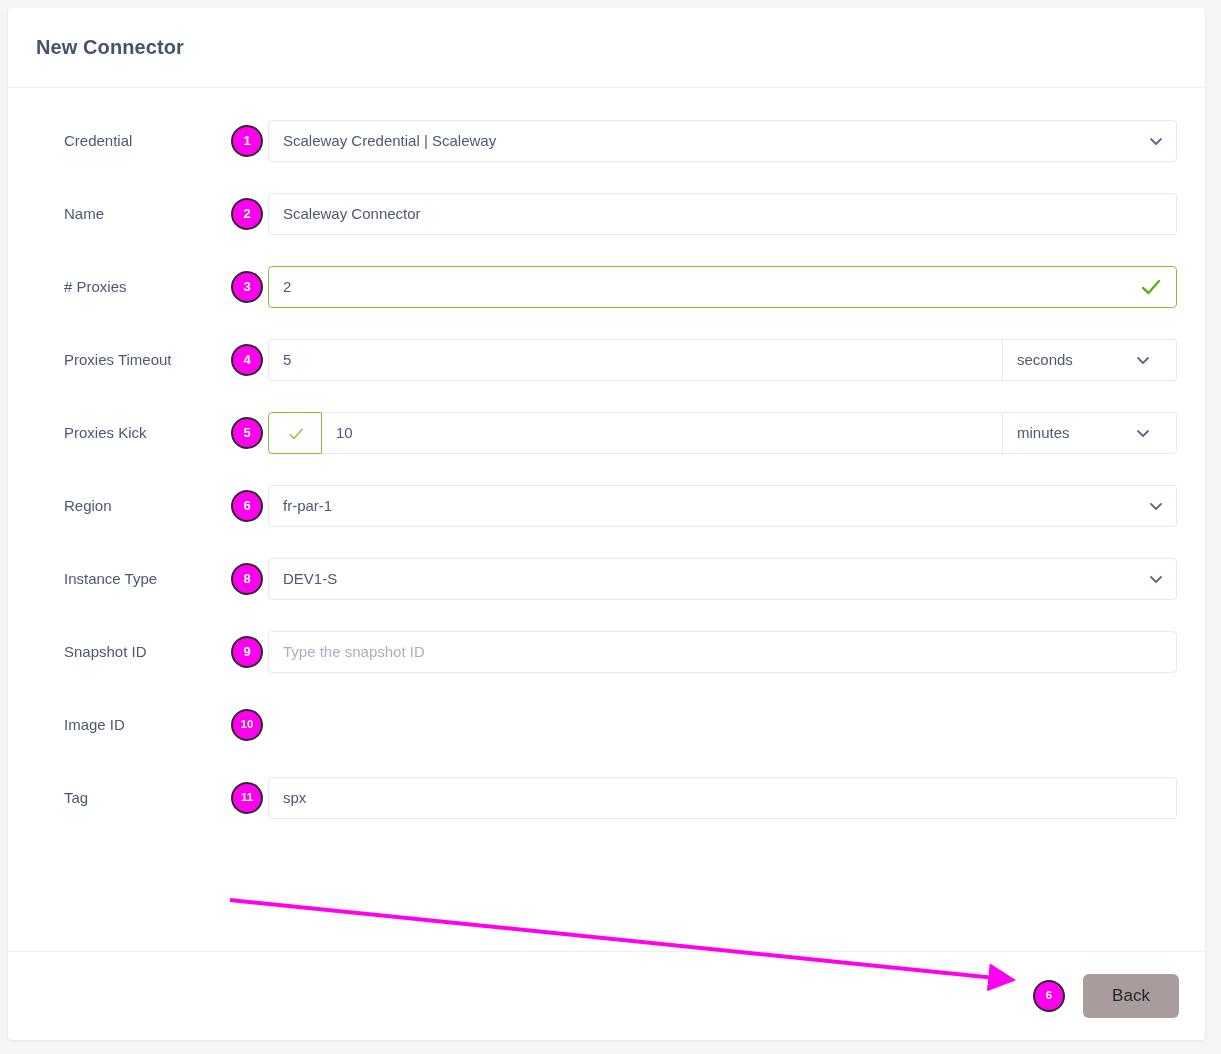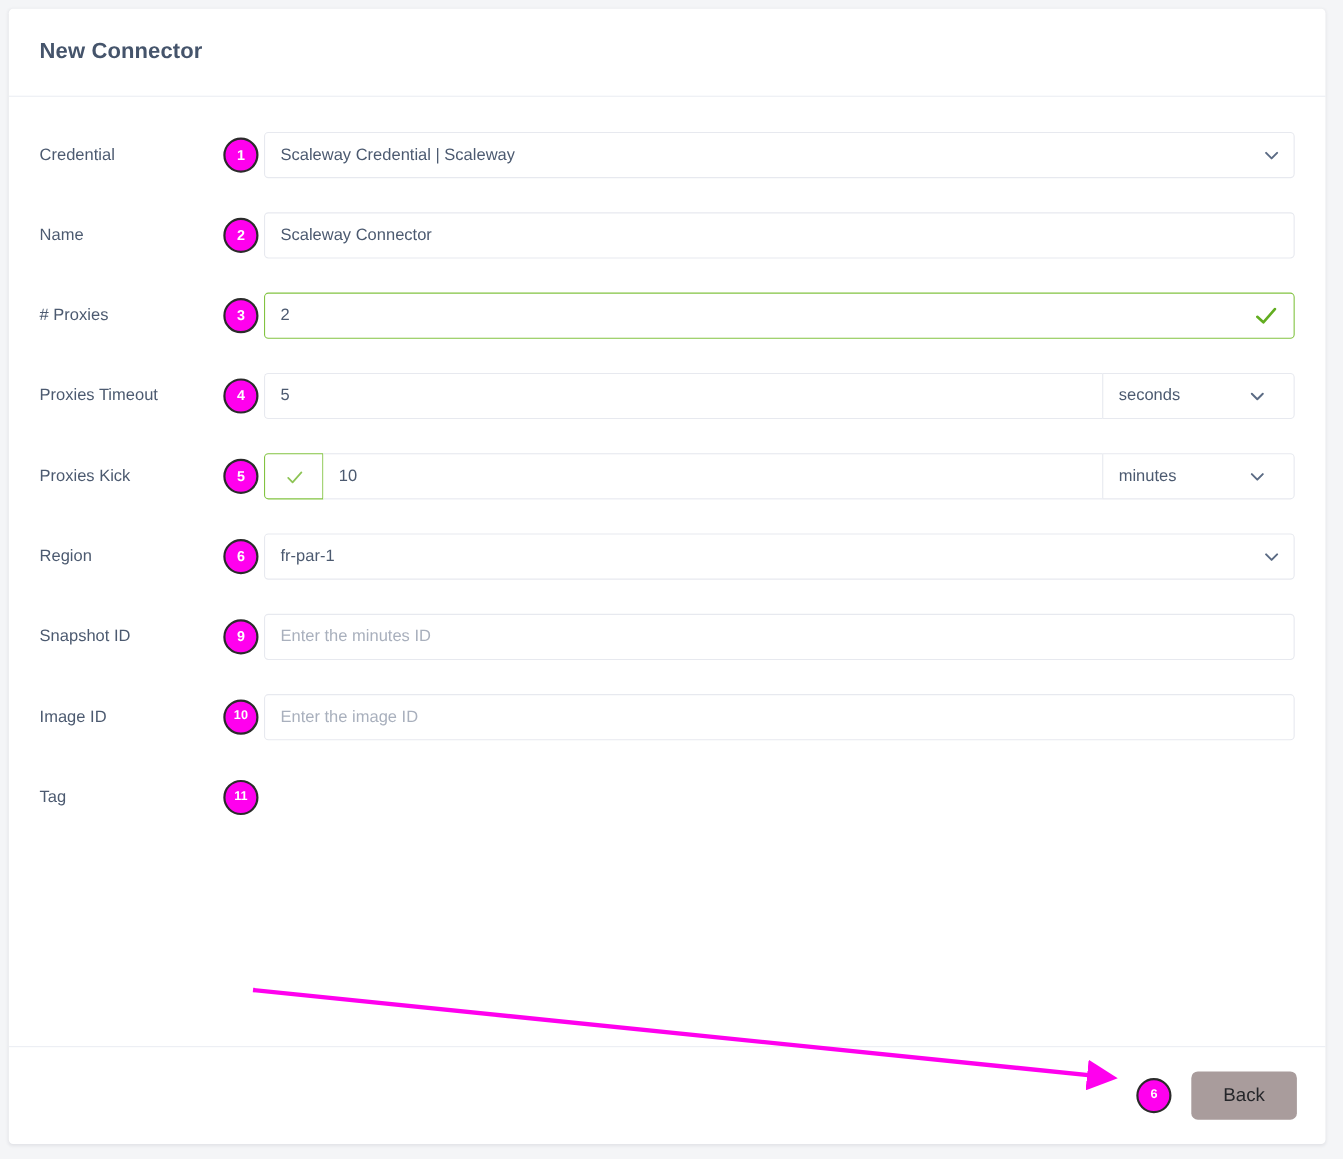--- a/index.html
+++ b/index.html
@@ -51,20 +51,21 @@
     height: 73px;
     padding-left: 28px;
     padding-right: 28px;
   }
   .row-label {
     width: 162px;
     flex: 0 0 162px;
     font-size: 15px;
     color: #4c5a70;
     line-height: 1.2;
+    margin-left: 28px;
   }
   .badge-slot {
     width: 42px;
     flex: 0 0 42px;
     display: flex;
     align-items: center;
     justify-content: center;
     position: relative;
     z-index: 5;
   }
@@ -318,45 +319,61 @@
               <span class="val">fr-par-1</span>
               <span class="chev">
                 <svg viewBox="0 0 16 16" width="16" height="16">
                   <path d="M3 6 L8 11 L13 6" fill="none" stroke="#5b6b84" stroke-width="1.8" stroke-linecap="round" stroke-linejoin="round"></path>
                 </svg>
               </span>
             </div>
           </div>
         </div>
         <div class="row">
+          <div class="row-label">Instance Type</div>
+          <div class="badge-slot">
+            <span class="badge">8</span>
+          </div>
+          <div class="field">
+            <div class="ctl select">
+              <span class="val">DEV1-S</span>
+              <span class="chev">
+                <svg viewBox="0 0 16 16" width="16" height="16">
+                  <path d="M3 6 L8 11 L13 6" fill="none" stroke="#5b6b84" stroke-width="1.8" stroke-linecap="round" stroke-linejoin="round"></path>
+                </svg>
+              </span>
+            </div>
+          </div>
+        </div>
+        <div class="row">
           <div class="row-label">Snapshot ID</div>
           <div class="badge-slot">
             <span class="badge">9</span>
           </div>
           <div class="field">
             <div class="ctl">
-              <span class="val ph">Enter the minutes ID</span>
+              <span class="val ph">Type the snapshot ID</span>
             </div>
           </div>
         </div>
         <div class="row">
           <div class="row-label">Image ID</div>
           <div class="badge-slot">
             <span class="badge small-txt">10</span>
           </div>
+        </div>
+        <div class="row">
+          <div class="row-label">Tag</div>
+          <div class="badge-slot">
+            <span class="badge small-txt">11</span>
+          </div>
           <div class="field">
             <div class="ctl">
-              <span class="val ph">Enter the image ID</span>
-            </div>
-          </div>
-        </div>
-        <div class="row">
-          <div class="row-label">Tag</div>
-          <div class="badge-slot">
-            <span class="badge small-txt">11</span>
+              <span class="val">spx</span>
+            </div>
           </div>
         </div>
       </div>
 
     <div class="card-footer">
       <div class="footer-badge-slot">
         <span class="badge small-txt">6</span>
       </div>
       <button class="btn btn-back">Back</button>
     </div>

